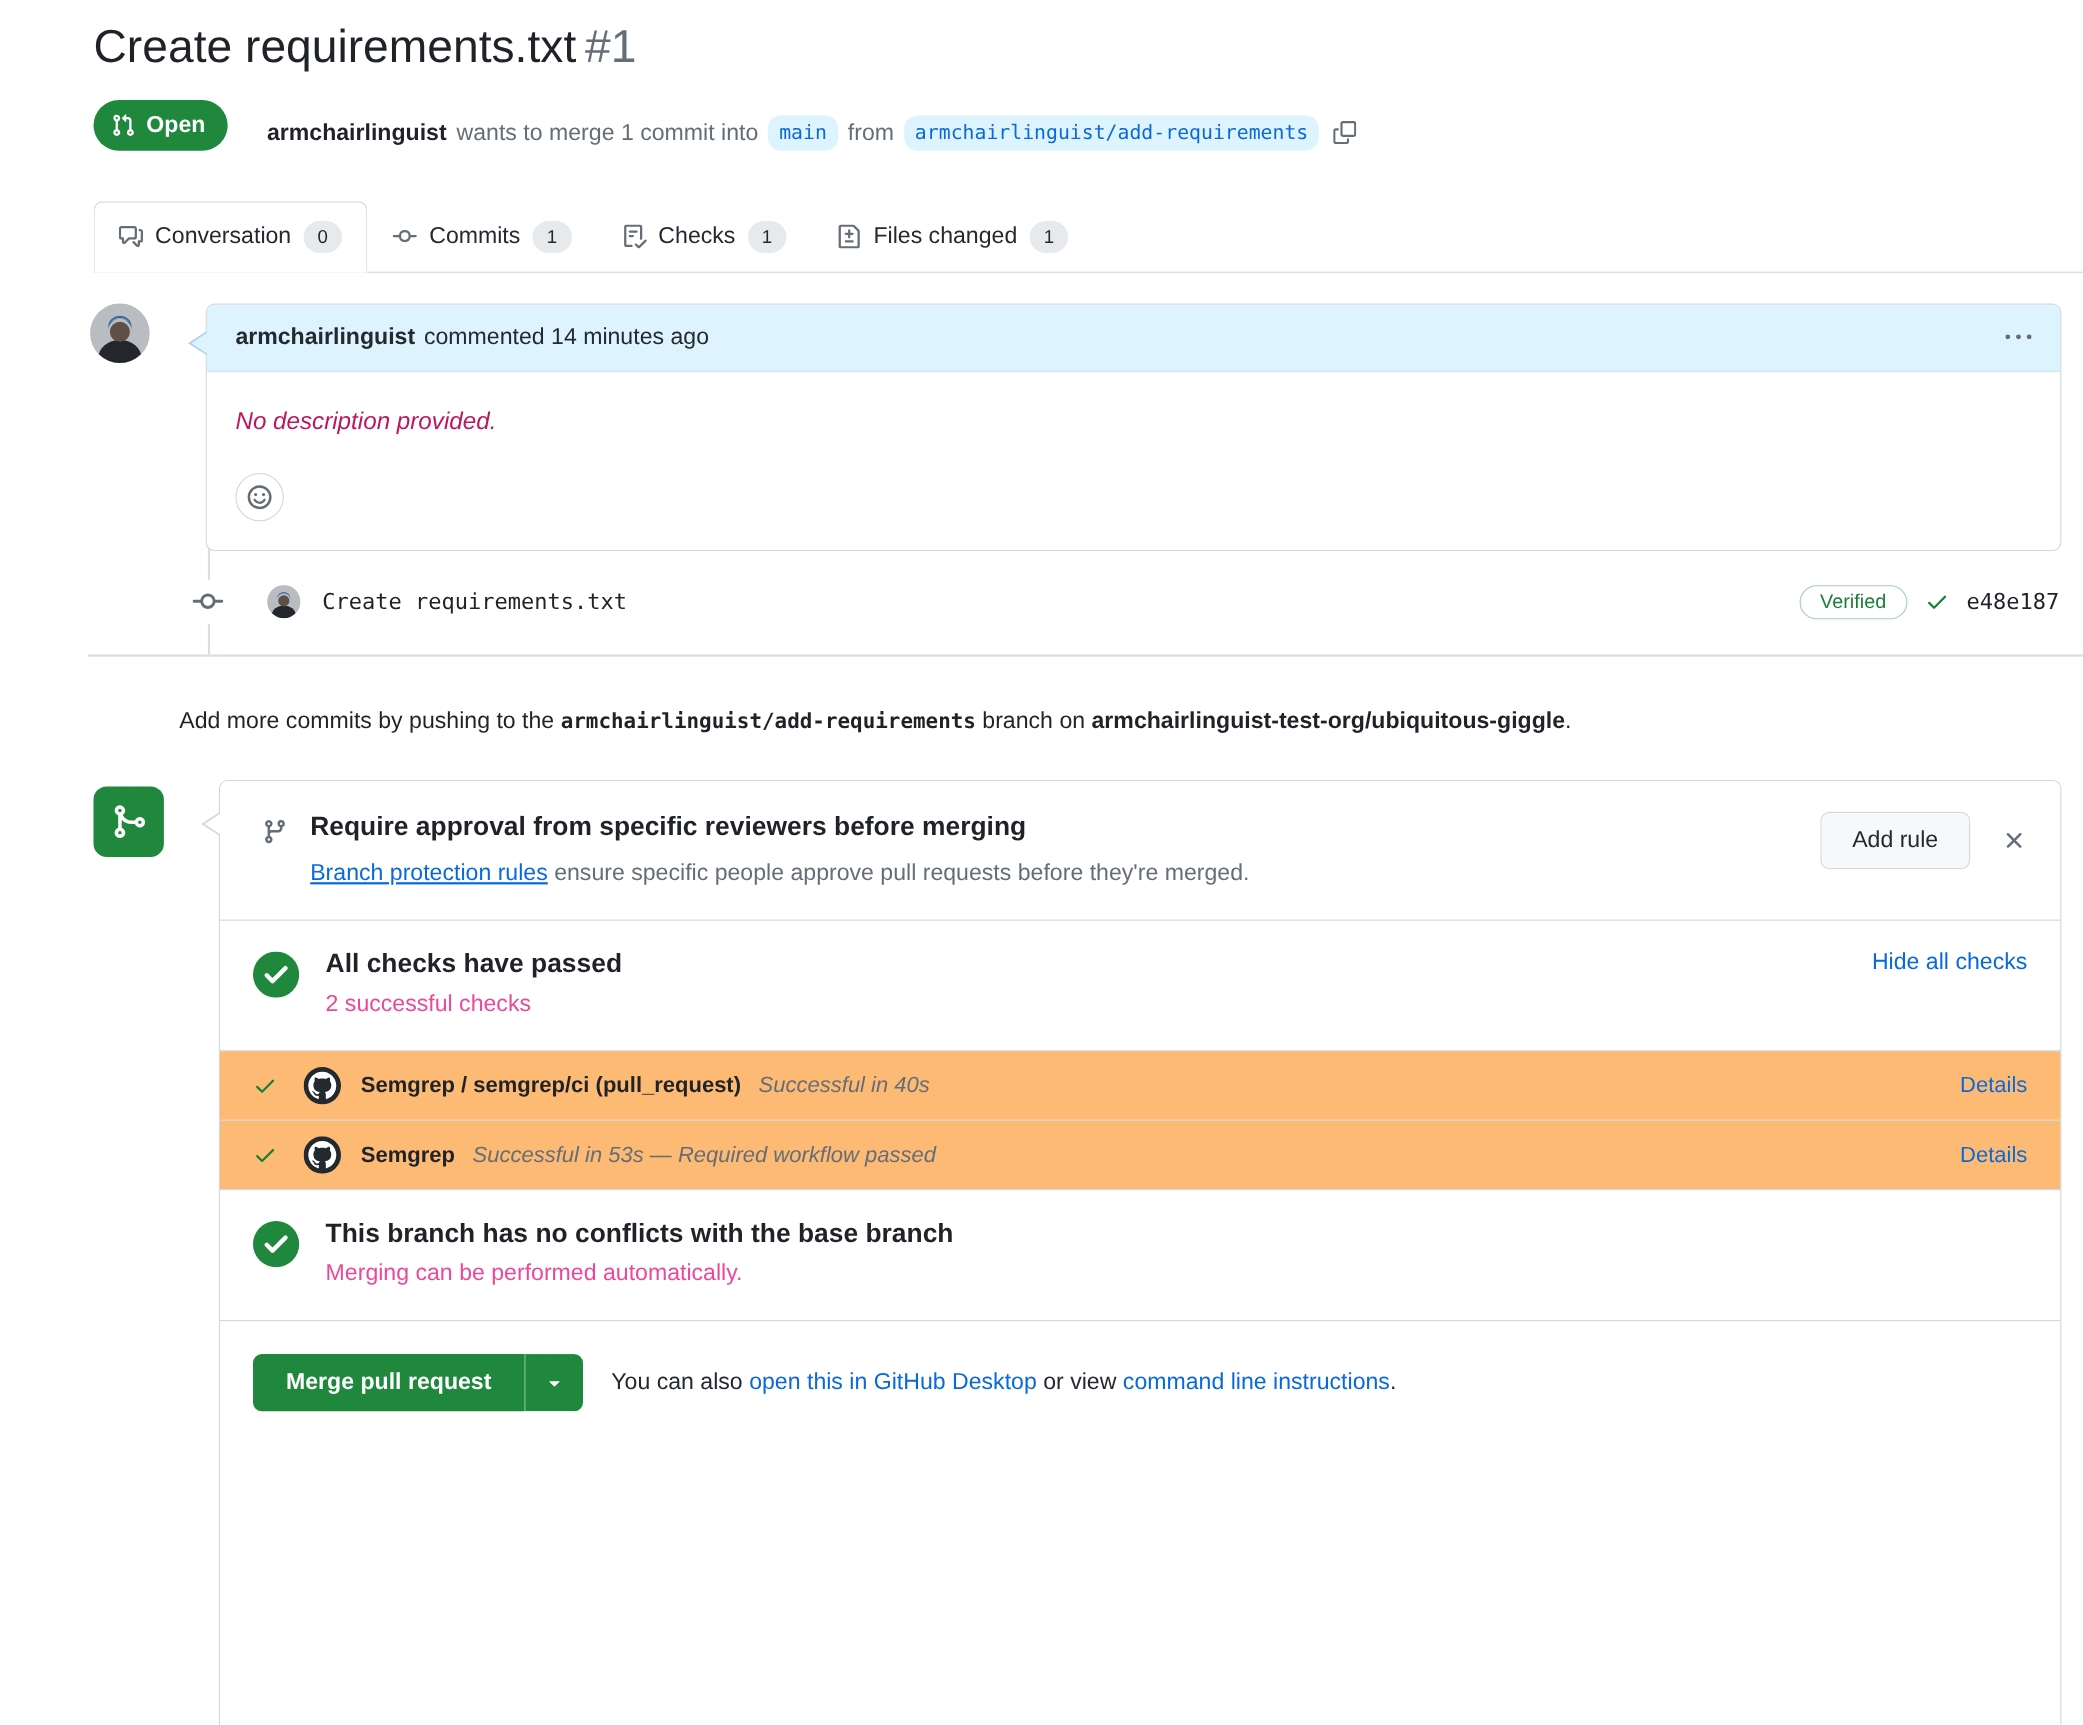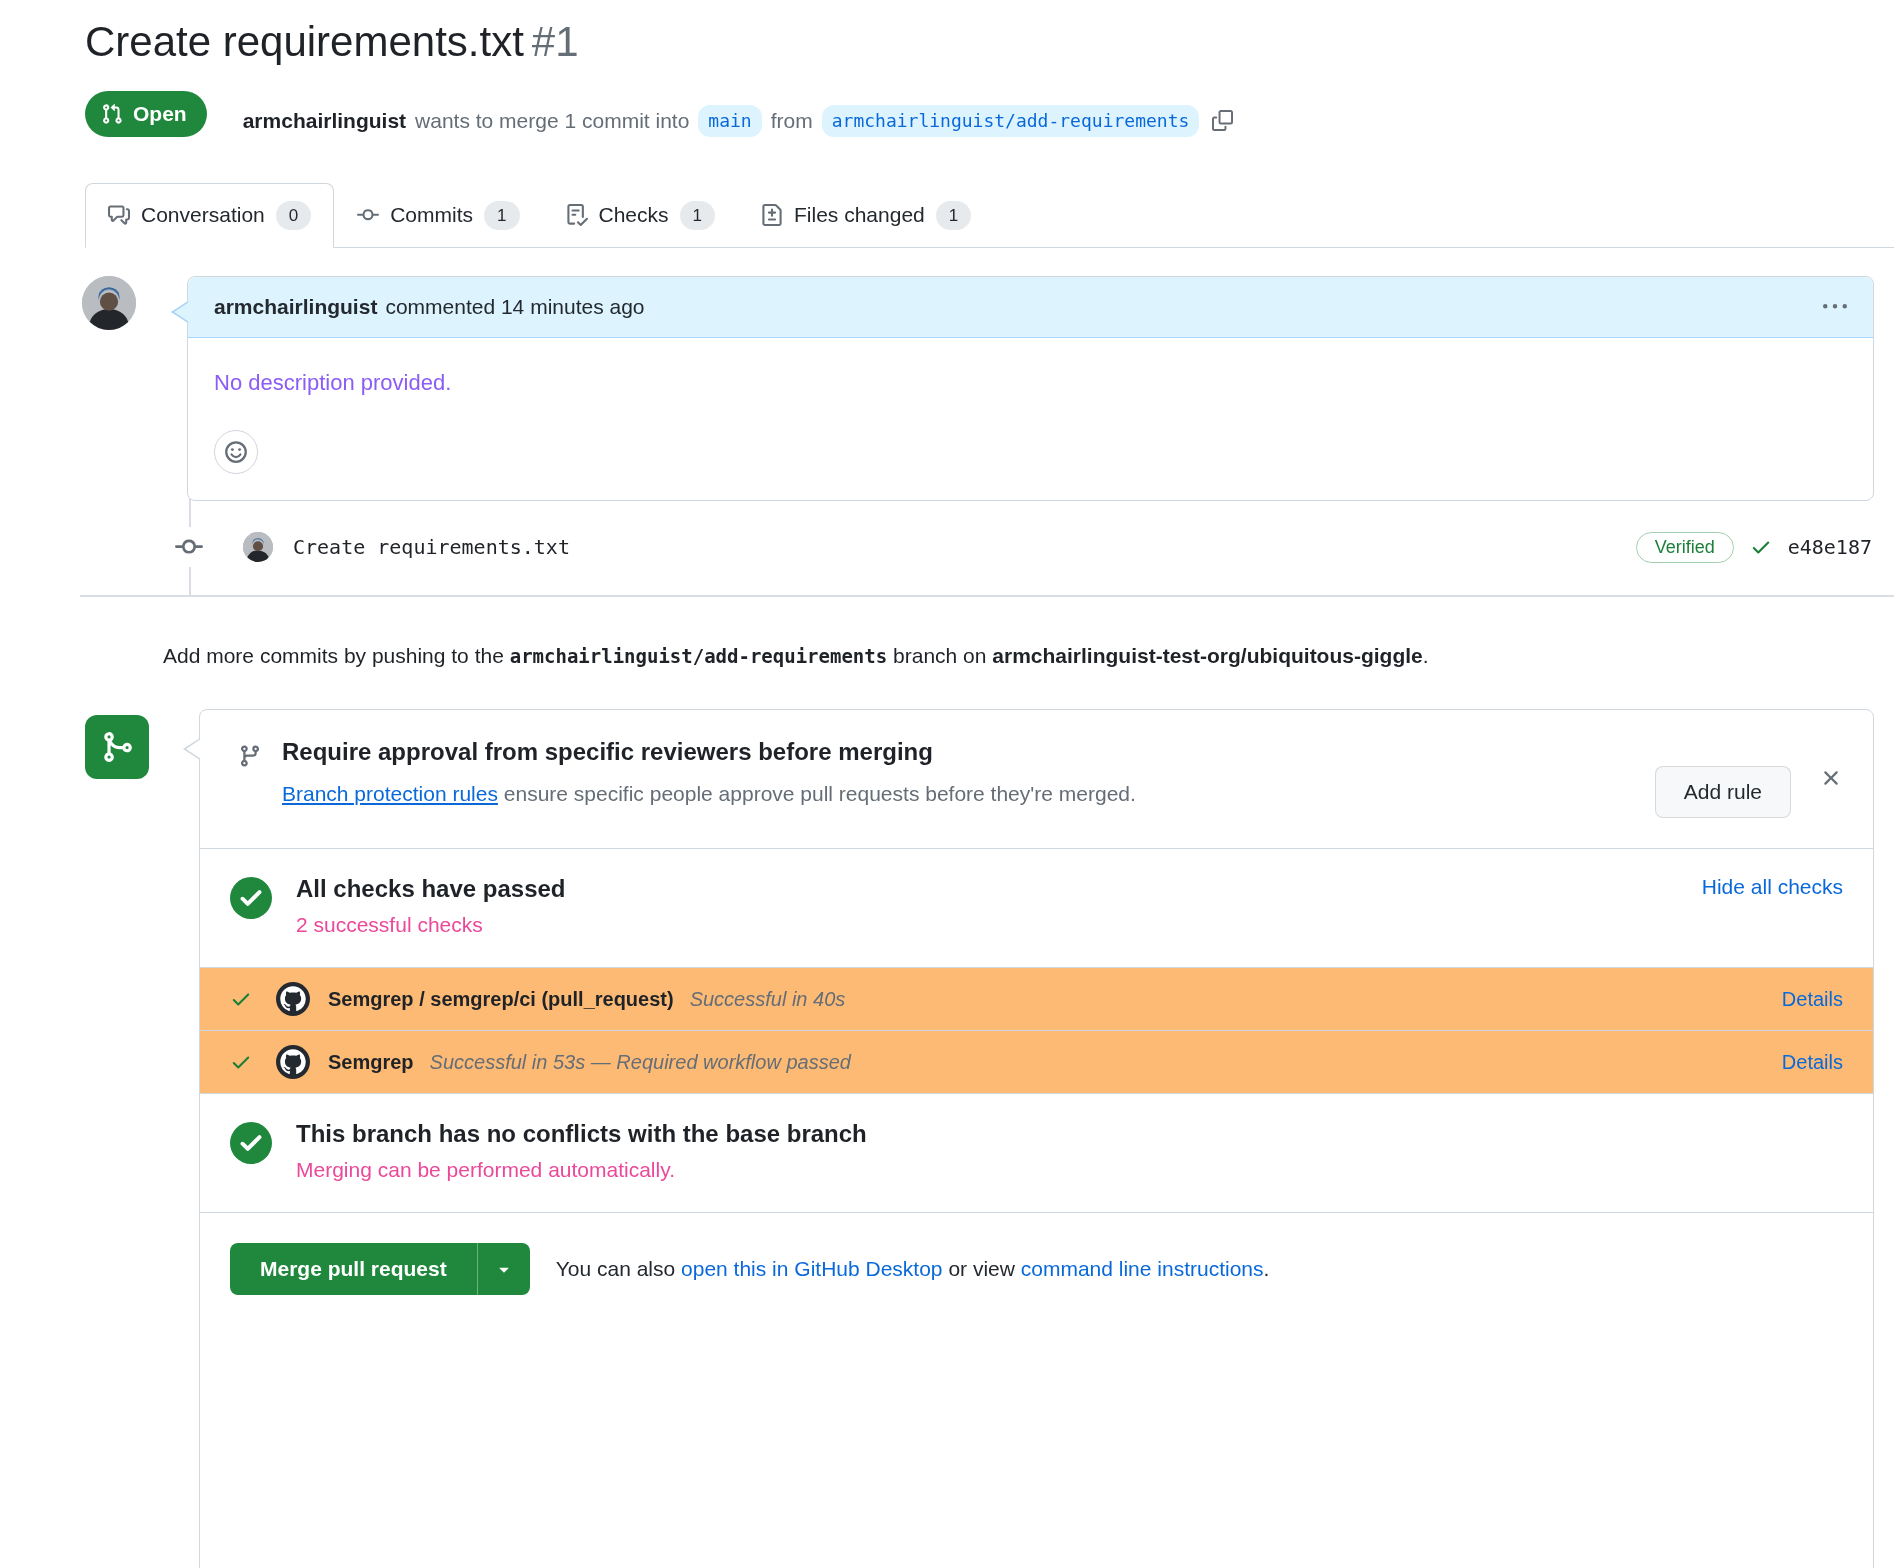--- a/index.html
+++ b/index.html
@@ -69,21 +69,21 @@
   }
   .comment-header {
     background:#ddf4ff; border-bottom:1px solid rgba(84,174,255,0.4);
     border-radius:8px 8px 0 0; padding:18px 26px;
     display:flex; align-items:center; font-size:21px; color:#24292f;
   }
   .comment-header .author { font-weight:700; margin-right:8px; }
   .comment-header .spacer { flex:1; }
   .kebab-btn { color:#656d76; display:inline-flex; cursor:pointer; }
   .comment-body { padding:32px 26px 26px; }
-  .no-desc { font-size:22px; color:#8b5cf6; }
+  .no-desc { font-style:italic; font-size:22px; color:#be185d; }
   .emoji-btn {
     margin-top:34px; width:44px; height:44px; border:1px solid #d0d7de; border-radius:50%;
     display:flex; align-items:center; justify-content:center; color:#656d76;
     background:#fff; cursor:pointer;
   }
 
   
   .commit-row { display:flex; align-items:center; margin-top:26px; padding-bottom:28px; position:relative; }
   .commit-icon { color:#656d76; background:#fff; padding:6px 0; margin-left:90px; display:inline-flex; position:relative; z-index:1; }
   .commit-avatar { width:30px; height:30px; border-radius:50%; overflow:hidden; margin-left:40px; flex:none; cursor:pointer; background:#bdbdbd; }
@@ -126,21 +126,21 @@
 
   .protection { display:flex; align-items:flex-start; padding:28px 30px 30px; }
   .protection-icon { color:#656d76; margin:6px 20px 0 8px; display:inline-flex; flex:none; }
   .protection-title { font-size:24px; font-weight:600; color:#1f2328; }
   .protection-desc { margin-top:16px; font-size:21px; color:#656d76; }
   .protection-desc a { color:#0969da; text-decoration:underline; cursor:pointer; }
   .protection-actions { margin-left:auto; display:flex; align-items:center; gap:28px; padding-left:24px; }
   .add-rule-btn {
     background:#f6f8fa; border:1px solid rgba(31,35,40,0.15); border-radius:8px;
     padding:13px 28px; font-size:21px; font-weight:500; color:#24292f; cursor:pointer;
-    font-family:inherit; white-space:nowrap;margin-top:28px;
+    font-family:inherit; white-space:nowrap;
   }
   .close-btn { color:#656d76; display:inline-flex; cursor:pointer; }
 
   .status-section { display:flex; align-items:flex-start; border-top:1px solid #d0d7de; padding:26px 30px 30px; }
   .status-icon { color:#1f883d; display:inline-flex; flex:none; margin-right:24px; margin-top:2px; }
   .status-title { font-size:24px; font-weight:600; color:#1f2328; }
   .status-sub { margin-top:10px; font-size:21px; color:#ec4899; }
   .status-right { margin-left:auto; font-size:21px; color:#0969da; cursor:pointer; padding-left:24px; white-space:nowrap; }
 
   .check-row {

